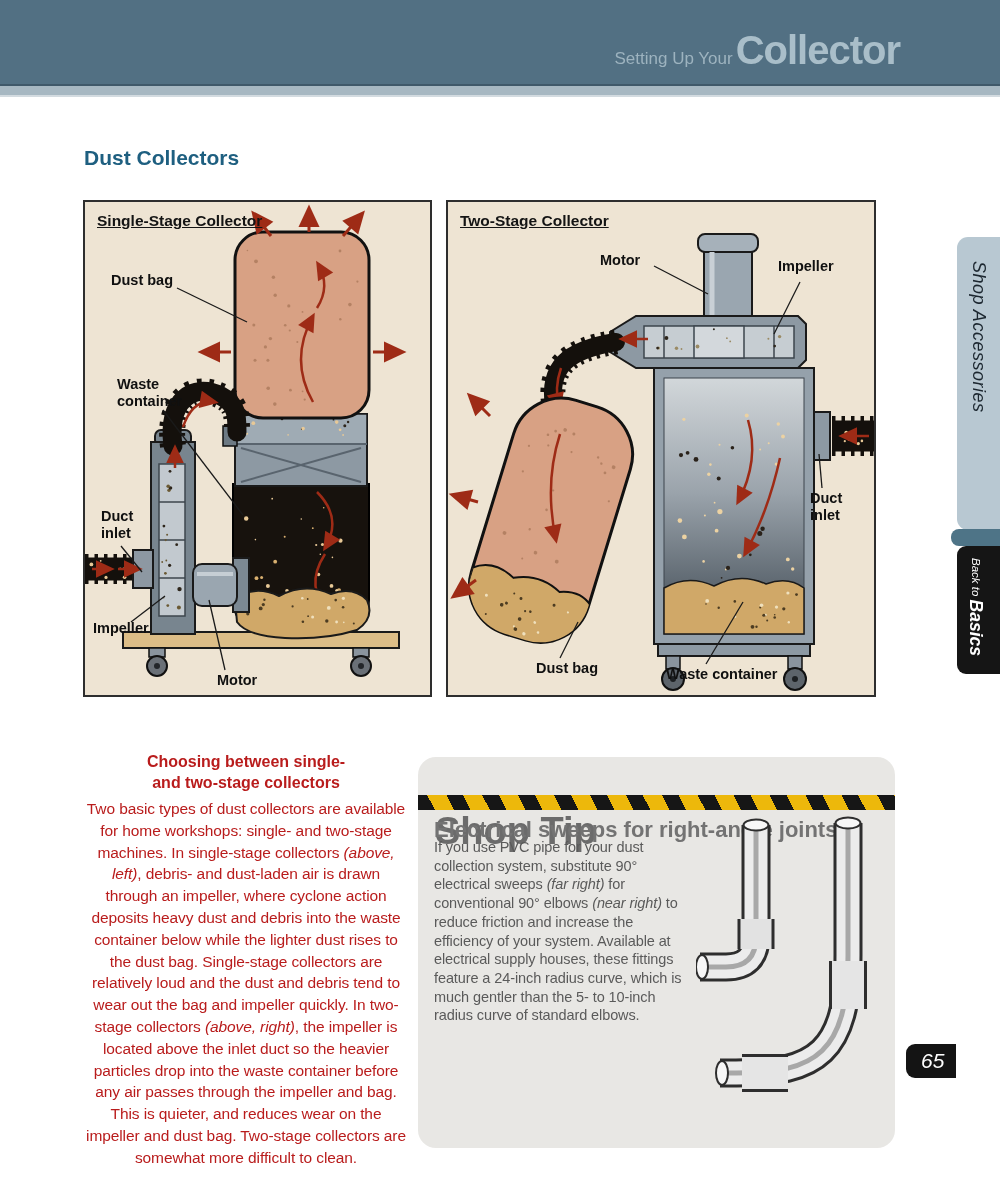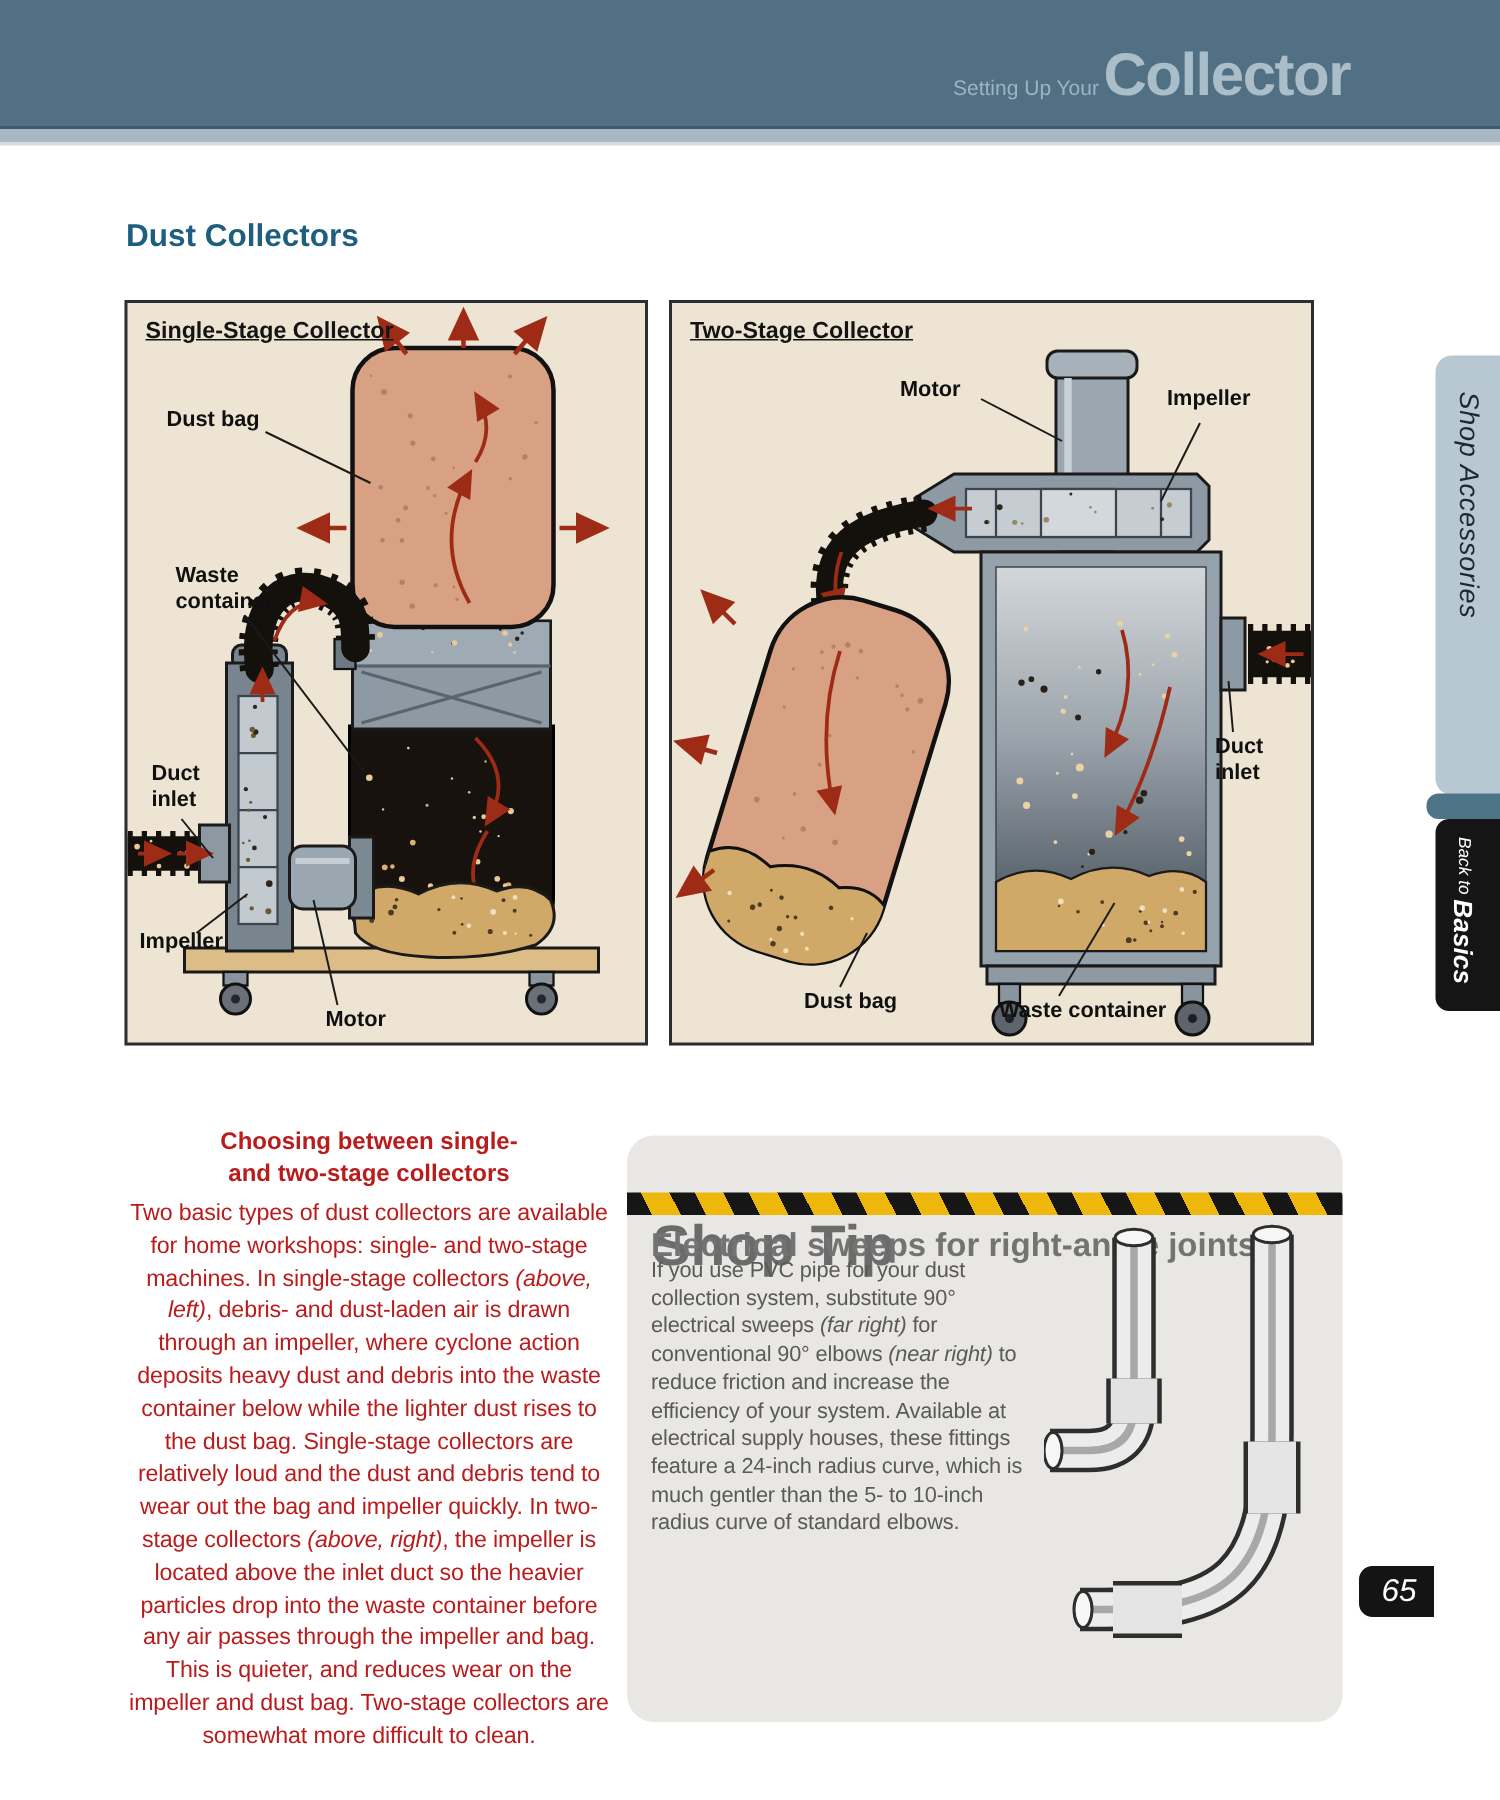--- a/index.html
+++ b/index.html
@@ -5,21 +5,21 @@
   html,body{margin:0;padding:0;background:#ffffff;}
   #page{position:relative;width:1000px;height:1200px;background:#ffffff;overflow:hidden;
         font-family:"Liberation Sans", sans-serif;}
 
   
   .hdr{position:absolute;left:0;top:0;width:1000px;height:84px;background:#527083;}
   .hdr-line1{position:absolute;left:0;top:84px;width:1000px;height:2px;background:#40596a;}
   .hdr-band{position:absolute;left:0;top:86px;width:1000px;height:9px;background:#a7b8c2;}
   .hdr-line2{position:absolute;left:0;top:95px;width:1000px;height:2px;background:#d3dbe0;}
   .hdr-title{position:absolute;right:100px;top:30px;display:flex;align-items:baseline;line-height:1;}
-  .hdr-kicker{font-size:14px;color:#9db3bf;margin-right:3px;}
+  .hdr-kicker{font-size:17px;color:#9db3bf;margin-right:3px;}
   .hdr-word{font-size:40px;font-weight:bold;color:#a9bec9;letter-spacing:-1px;}
 
   
   .sect-title{position:absolute;left:84px;top:146px;font-size:21px;font-weight:bold;color:#1e5f80;}
 
   
   .panel{position:absolute;top:200px;height:497px;background:#eee4d3;border:2px solid #2e2e2e;box-sizing:border-box;}
   .panel svg{position:absolute;left:0;top:0;}
   .panel-title{position:absolute;left:12px;top:10px;font-size:15.5px;font-weight:bold;color:#141414;text-decoration:underline;}
   .dlabel{position:absolute;font-size:14.5px;line-height:1.2;color:#101010;white-space:pre-line;font-weight:bold;}

